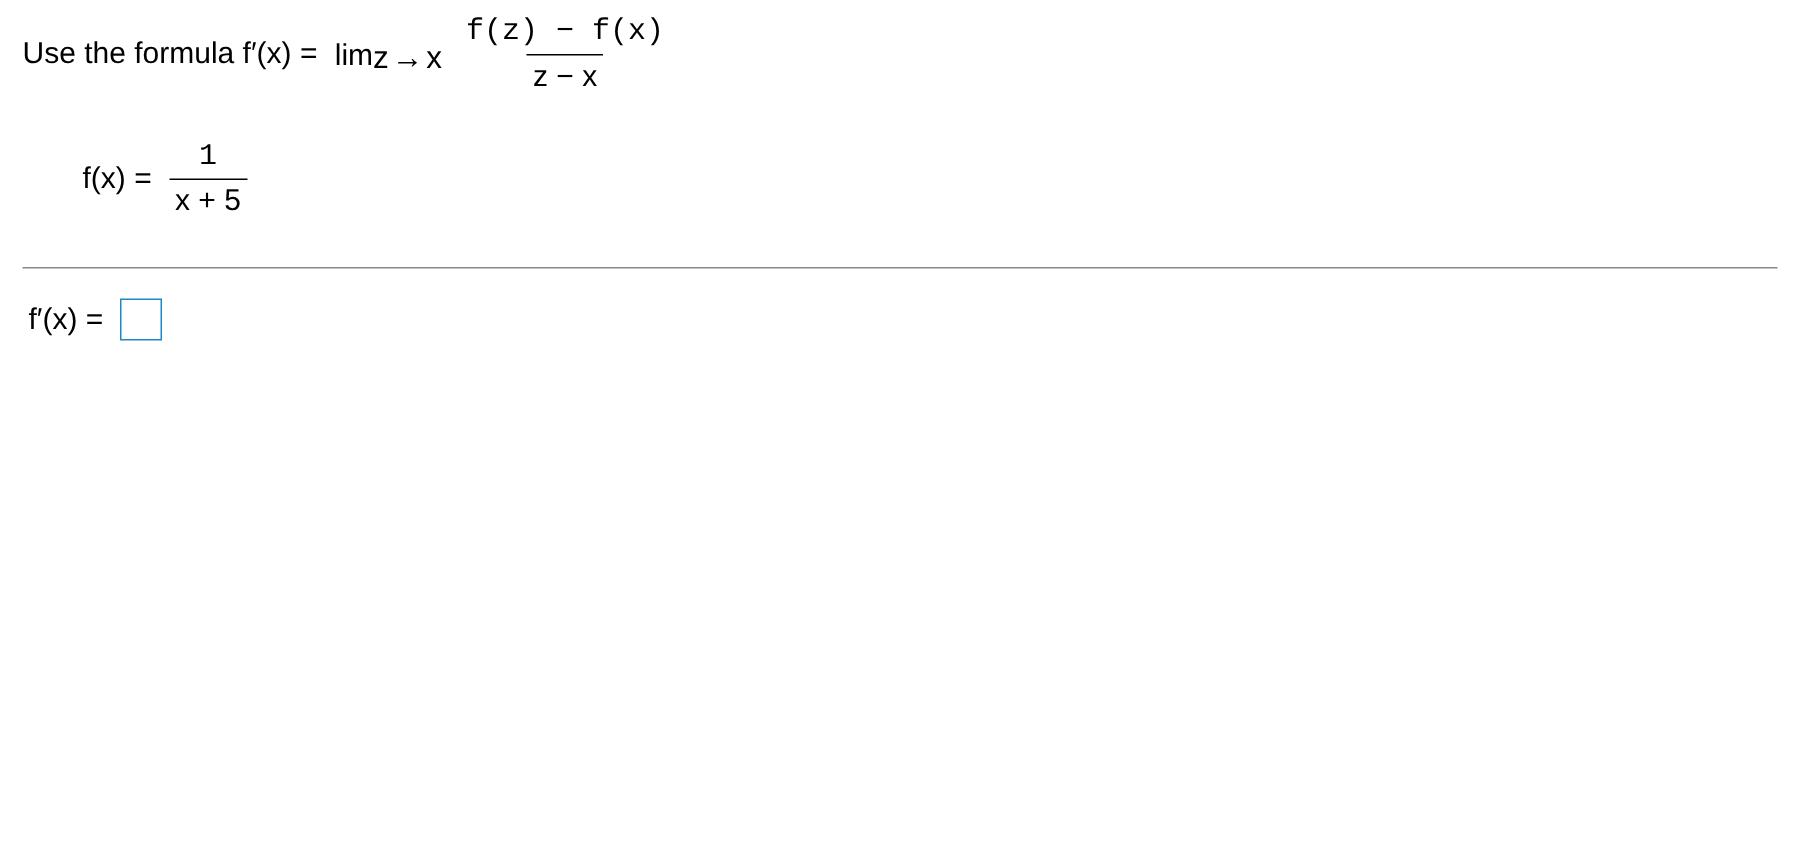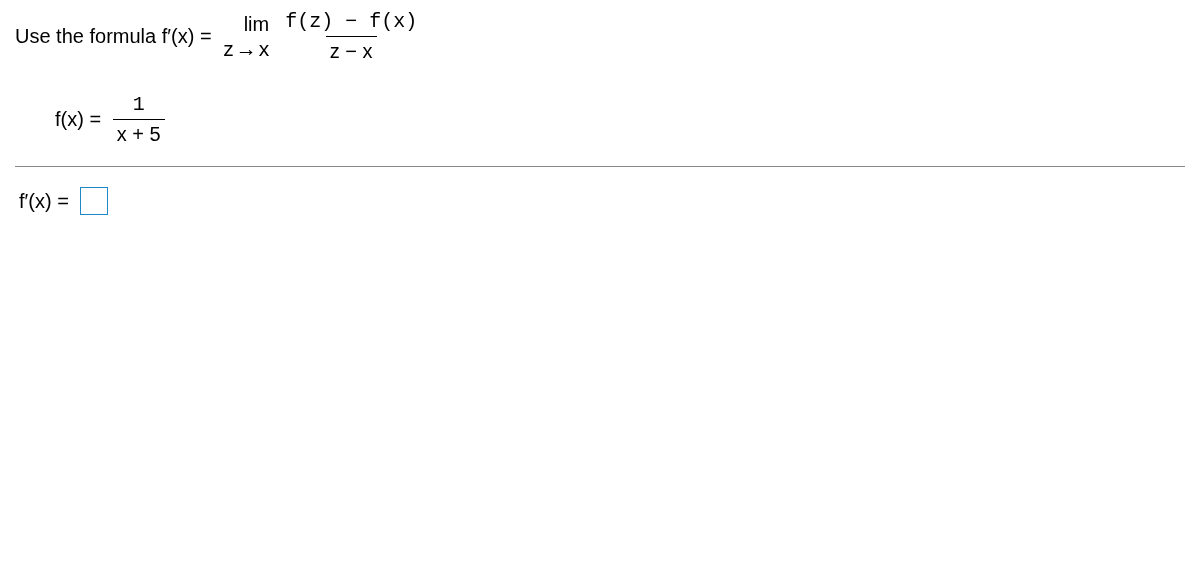--- a/index.html
+++ b/index.html
@@ -13,40 +13,40 @@
       width: 1200px;
     }
     .problem-statement {
       display: flex;
       align-items: center;
       flex-wrap: nowrap;
       margin-bottom: 30px;
     }
     .lim-block {
       display: inline-flex;
-      flex-direction: column;
-      align-items: flex-end;
+      flex-direction: row;
+      align-items: center;
       margin: 0 6px;
       line-height: 1;
     }
     .lim-top { font-size: 20px; }
     .lim-sub { font-size: 21px; margin-top: 4px; }
     .arrow { padding: 0 2px; }
     .frac {
       display: inline-flex;
       flex-direction: column;
       align-items: center;
       margin: 0 6px;
       line-height: 1.2;
     }
     .frac .num { padding: 0 4px 2px; font-family: Liberation Mono, monospace; }
     .frac .den { padding: 2px 4px 0; border-top: 1.5px solid #000; }
     .given-function {
       margin-left: 40px;
-      margin-bottom: 20px;
+      margin-bottom: 32px;
       display: flex;
       align-items: center;
     }
     .divider {
       border: none;
       border-top: 1px solid #888;
       margin: 10px 0 20px;
     }
     .answer-line {
       margin-left: 4px;

